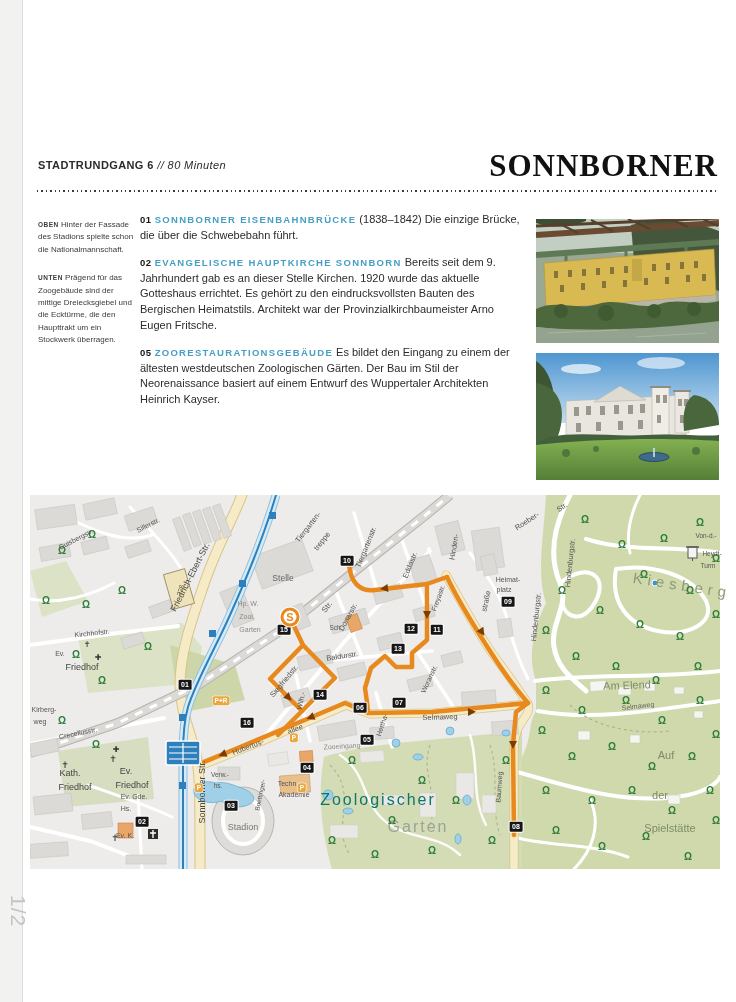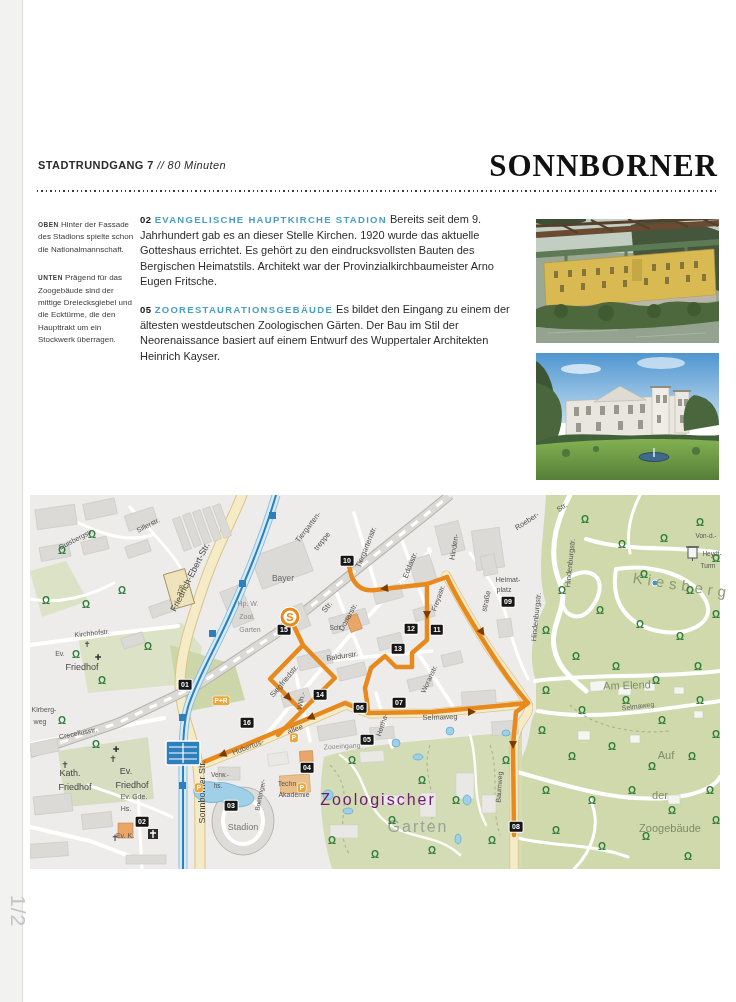--- a/index.html
+++ b/index.html
@@ -42,33 +42,34 @@
   .msym{position:absolute;transform:translate(-50%,-50%);line-height:1;}
   
   .pagenum{position:absolute;left:30px;top:895px;color:#c4c4c4;font-size:21px;
            transform:rotate(90deg);transform-origin:left top;letter-spacing:1px;}
 </style>
 </head>
 <body>
 
 <div class="leftstrip"></div>
 
-<div class="kicker"><b>STADTRUNDGANG 7</b><i> // 80 Minuten</i></div>
+<div class="kicker"><b>STADTRUNDGANG 6</b><i> // 80 Minuten</i></div>
 <div class="title">SONNBORNER</div>
 <div class="dotted"></div>
 
 <div class="sidebar" id="sidebar">
   <div class="cap"><span class="lb">OBEN</span><span> Hinter der Fassade des Stadions spielte schon die Nationalmannschaft.</span></div>
 
   <div class="cap"><span class="lb">UNTEN</span><span> Prägend für das Zoogebäude sind der mittige Dreiecksgiebel und die Ecktürme, die den Haupttrakt um ein Stockwerk überragen.</span></div>
 </div>
 
 <div class="stops" id="stops">
-
-  <p class="stop"><b class="num">02</b> <span class="nm">EVANGELISCHE HAUPTKIRCHE STADION</span><span class="tx"> Bereits seit dem 9. Jahrhundert gab es an dieser Stelle Kirchen. 1920 wurde das aktuelle Gotteshaus errichtet. Es gehört zu den eindrucksvollsten Bauten des Bergischen Heimatstils. Architekt war der Provinzialkirchbaumeister Arno Eugen Fritsche.</span></p>
+  <p class="stop"><b class="num">01</b> <span class="nm">SONNBORNER EISENBAHNBRÜCKE</span><span class="tx"> (1838–1842) Die einzige Brücke, die über die Schwebebahn führt.</span></p>
+
+  <p class="stop"><b class="num">02</b> <span class="nm">EVANGELISCHE HAUPTKIRCHE SONNBORN</span><span class="tx"> Bereits seit dem 9. Jahrhundert gab es an dieser Stelle Kirchen. 1920 wurde das aktuelle Gotteshaus errichtet. Es gehört zu den eindrucksvollsten Bauten des Bergischen Heimatstils. Architekt war der Provinzialkirchbaumeister Arno Eugen Fritsche.</span></p>
 
 
 
   <p class="stop"><b class="num">05</b> <span class="nm">ZOORESTAURATIONSGEBÄUDE</span><span class="tx"> Es bildet den Eingang zu einem der ältesten westdeutschen Zoologischen Gärten. Der Bau im Stil der Neorenaissance basiert auf einem Entwurf des Wuppertaler Architekten Heinrich Kayser.</span></p>
 </div>
 
 <div class="photo" id="photo-top">
 <svg width="183" height="124" viewBox="0 0 183 124">
   <rect width="183" height="124" fill="#9aa894"></rect>
   <rect width="183" height="34" fill="#c2cec2"></rect>
@@ -381,27 +382,27 @@
       <div class="maplabel" style="left: 506px; top: 122px; font-size: 7.5px; color: rgb(85, 85, 85); letter-spacing: 0px; transform: translate(-50%, -50%) rotate(-84deg);">Hindenburgstr.</div>
       <div class="maplabel" style="left: 540px; top: 68px; font-size: 7.5px; color: rgb(85, 85, 85); letter-spacing: 0px; transform: translate(-50%, -50%) rotate(-84deg);">Hindenburgstr.</div>
       <div class="maplabel" style="left: 456px; top: 106px; font-size: 7.5px; color: rgb(85, 85, 85); letter-spacing: 0px; transform: translate(-50%, -50%) rotate(-78deg);">straße</div>
       <div class="maplabel" style="left: 497px; top: 26px; font-size: 7.5px; color: rgb(85, 85, 85); letter-spacing: 0px; transform: translate(-50%, -50%) rotate(-33deg);">Roeber-</div>
       <div class="maplabel" style="left: 532px; top: 12px; font-size: 7.5px; color: rgb(85, 85, 85); letter-spacing: 0px; transform: translate(-50%, -50%) rotate(-33deg);">Str.</div>
       <div class="maplabel" style="left: 469px; top: 292px; font-size: 7px; color: rgb(85, 85, 85); letter-spacing: 0px; transform: translate(-50%, -50%) rotate(-86deg);">Baumweg</div>
       <div class="maplabel" style="left: 652px; top: 90px; font-size: 15px; color: rgb(141, 155, 120); letter-spacing: 5px; transform: translate(-50%, -50%) rotate(9deg);">Kiesberg</div>
       <div class="maplabel" style="left: 597px; top: 190px; font-size: 11px; color: rgb(126, 141, 104); letter-spacing: 0px; transform: translate(-50%, -50%) rotate(-2deg);">Am Elend</div>
       <div class="maplabel" style="left: 636px; top: 260px; font-size: 11px; color: rgb(126, 141, 104); letter-spacing: 0px; transform: translate(-50%, -50%) rotate(0deg);">Auf</div>
       <div class="maplabel" style="left: 630px; top: 300px; font-size: 11px; color: rgb(126, 141, 104); letter-spacing: 0px; transform: translate(-50%, -50%) rotate(0deg);">der</div>
-      <div class="maplabel" style="left: 640px; top: 333px; font-size: 11px; color: rgb(126, 141, 104); letter-spacing: 0px; transform: translate(-50%, -50%) rotate(0deg);">Zoogebäude</div>
+      <div class="maplabel" style="left: 640px; top: 333px; font-size: 11px; color: rgb(126, 141, 104); letter-spacing: 0px; transform: translate(-50%, -50%) rotate(0deg);">Spielstätte</div>
       <div class="maplabel" style="left: 676px; top: 40px; font-size: 6.5px; color: rgb(85, 85, 85); letter-spacing: 0px; transform: translate(-50%, -50%) rotate(0deg);">Von-d.-</div>
       <div class="maplabel" style="left: 682px; top: 58px; font-size: 6.5px; color: rgb(85, 85, 85); letter-spacing: 0px; transform: translate(-50%, -50%) rotate(0deg);">Heydt-</div>
       <div class="maplabel" style="left: 678px; top: 70px; font-size: 6.5px; color: rgb(85, 85, 85); letter-spacing: 0px; transform: translate(-50%, -50%) rotate(0deg);">Turm</div>
       <div class="maplabel" style="left: 478px; top: 84px; font-size: 7px; color: rgb(85, 85, 85); letter-spacing: 0px; transform: translate(-50%, -50%) rotate(0deg);">Heimat-</div>
       <div class="maplabel" style="left: 474px; top: 94px; font-size: 7px; color: rgb(85, 85, 85); letter-spacing: 0px; transform: translate(-50%, -50%) rotate(0deg);">platz</div>
-      <div class="maplabel" style="left: 348px; top: 305px; font-size: 16px; color: #701a75; letter-spacing: 2px; transform: translate(-50%, -50%) rotate(0deg);">Zoologischer</div>
+      <div class="maplabel" style="left: 348px; top: 305px; font-size: 16px; color: #0f766e; letter-spacing: 2px; transform: translate(-50%, -50%) rotate(0deg);">Zoologischer</div>
       <div class="maplabel" style="left: 388px; top: 332px; font-size: 16px; color: rgb(154, 164, 154); letter-spacing: 2px; transform: translate(-50%, -50%) rotate(0deg);">Garten</div>
       <div class="maplabel" style="left: 312px; top: 251px; font-size: 7px; color: rgb(138, 138, 128); letter-spacing: 0px; transform: translate(-50%, -50%) rotate(-3deg);">Zooeingang</div>
       <div class="maplabel" style="left: 213px; top: 332px; font-size: 9px; color: rgb(119, 119, 119); letter-spacing: 0px; transform: translate(-50%, -50%) rotate(0deg);">Stadion</div>
       <div class="maplabel" style="left: 258px; top: 288px; font-size: 7px; color: rgb(85, 85, 85); letter-spacing: 0px; transform: translate(-50%, -50%) rotate(0deg);">Techn.</div>
       <div class="maplabel" style="left: 264px; top: 299px; font-size: 7px; color: rgb(85, 85, 85); letter-spacing: 0px; transform: translate(-50%, -50%) rotate(0deg);">Akademie</div>
       <div class="maplabel" style="left: 190px; top: 279px; font-size: 6.5px; color: rgb(85, 85, 85); letter-spacing: 0px; transform: translate(-50%, -50%) rotate(0deg);">Verw.-</div>
       <div class="maplabel" style="left: 188px; top: 290px; font-size: 6.5px; color: rgb(85, 85, 85); letter-spacing: 0px; transform: translate(-50%, -50%) rotate(0deg);">hs.</div>
       <div class="maplabel" style="left: 230px; top: 300px; font-size: 6.5px; color: rgb(85, 85, 85); letter-spacing: 0px; transform: translate(-50%, -50%) rotate(-78deg);">Boettinger-</div>
       <div class="maplabel" style="left: 40px; top: 278px; font-size: 9px; color: rgb(68, 68, 68); letter-spacing: 0px; transform: translate(-50%, -50%) rotate(0deg);">Kath.</div>
       <div class="maplabel" style="left: 45px; top: 292px; font-size: 9px; color: rgb(68, 68, 68); letter-spacing: 0px; transform: translate(-50%, -50%) rotate(0deg);">Friedhof</div>
@@ -412,21 +413,21 @@
       <div class="maplabel" style="left: 95px; top: 340px; font-size: 7px; color: rgb(85, 85, 85); letter-spacing: 0px; transform: translate(-50%, -50%) rotate(0deg);">Ev. K.</div>
       <div class="maplabel" style="left: 30px; top: 158px; font-size: 7px; color: rgb(85, 85, 85); letter-spacing: 0px; transform: translate(-50%, -50%) rotate(0deg);">Ev.</div>
       <div class="maplabel" style="left: 52px; top: 172px; font-size: 9px; color: rgb(68, 68, 68); letter-spacing: 0px; transform: translate(-50%, -50%) rotate(0deg);">Friedhof</div>
       <div class="maplabel" style="left: 62px; top: 138px; font-size: 7px; color: rgb(85, 85, 85); letter-spacing: 0px; transform: translate(-50%, -50%) rotate(-6deg);">Kirchhofstr.</div>
       <div class="maplabel" style="left: 48px; top: 238px; font-size: 7px; color: rgb(85, 85, 85); letter-spacing: 0px; transform: translate(-50%, -50%) rotate(-11deg);">Creceliusstr.</div>
       <div class="maplabel" style="left: 14px; top: 214px; font-size: 7px; color: rgb(85, 85, 85); letter-spacing: 0px; transform: translate(-50%, -50%) rotate(0deg);">Kirberg-</div>
       <div class="maplabel" style="left: 10px; top: 226px; font-size: 7px; color: rgb(85, 85, 85); letter-spacing: 0px; transform: translate(-50%, -50%) rotate(0deg);">weg</div>
       <div class="maplabel" style="left: 46px; top: 44px; font-size: 7px; color: rgb(85, 85, 85); letter-spacing: 0px; transform: translate(-50%, -50%) rotate(-27deg);">Duisbergstr.</div>
       <div class="maplabel" style="left: 118px; top: 30px; font-size: 7px; color: rgb(85, 85, 85); letter-spacing: 0px; transform: translate(-50%, -50%) rotate(-27deg);">Sillerstr.</div>
       <div class="maplabel" style="left: 150px; top: 95px; font-size: 6.5px; color: rgb(107, 93, 51); letter-spacing: 0px; transform: translate(-50%, -50%) rotate(-75deg);">228</div>
-      <div class="maplabel" style="left: 253px; top: 83px; font-size: 8.5px; color: rgb(102, 102, 102); letter-spacing: 0px; transform: translate(-50%, -50%) rotate(0deg);">Bayer</div>
+      <div class="maplabel" style="left: 253px; top: 83px; font-size: 8.5px; color: rgb(102, 102, 102); letter-spacing: 0px; transform: translate(-50%, -50%) rotate(0deg);">Stelle</div>
       <div class="maplabel" style="left: 218px; top: 108px; font-size: 7px; color: rgb(136, 136, 136); letter-spacing: 0px; transform: translate(-50%, -50%) rotate(0deg);">Hp. W.</div>
       <div class="maplabel" style="left: 217px; top: 121px; font-size: 7px; color: rgb(136, 136, 136); letter-spacing: 0px; transform: translate(-50%, -50%) rotate(0deg);">Zool.</div>
       <div class="maplabel" style="left: 220px; top: 134px; font-size: 7px; color: rgb(136, 136, 136); letter-spacing: 0px; transform: translate(-50%, -50%) rotate(0deg);">Garten</div>
       <div class="maplabel" style="left: 306px; top: 132px; font-size: 6.5px; color: rgb(85, 85, 85); letter-spacing: 0px; transform: translate(-50%, -50%) rotate(0deg);">Sch.</div>
       <div class="tree" style="left: 555px; top: 25px;">Ω</div>
       <div class="tree" style="left: 592px; top: 50px;">Ω</div>
       <div class="tree" style="left: 634px; top: 44px;">Ω</div>
       <div class="tree" style="left: 670px; top: 28px;">Ω</div>
       <div class="tree" style="left: 614px; top: 80px;">Ω</div>
       <div class="tree" style="left: 660px; top: 96px;">Ω</div>

